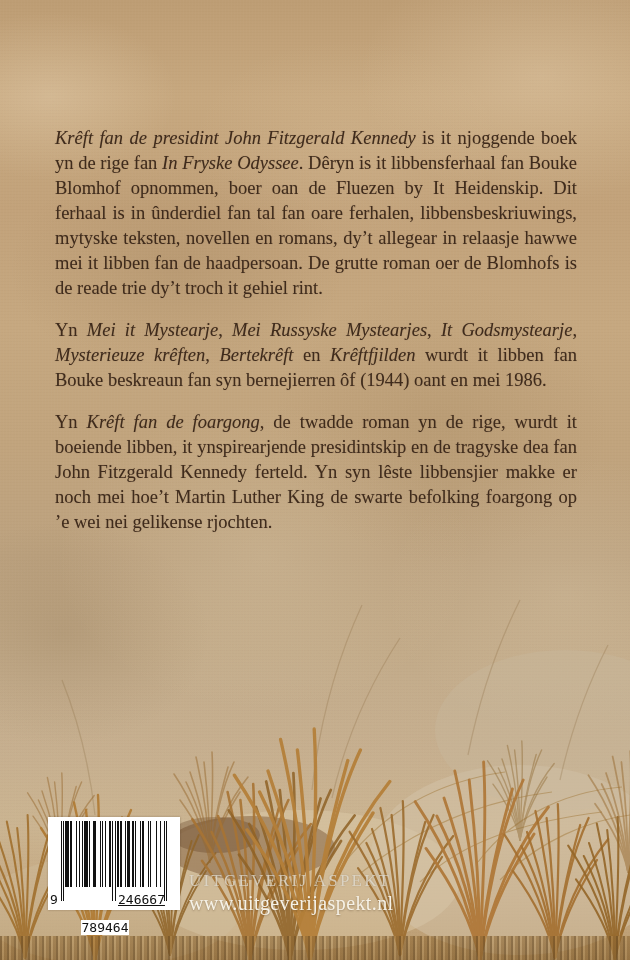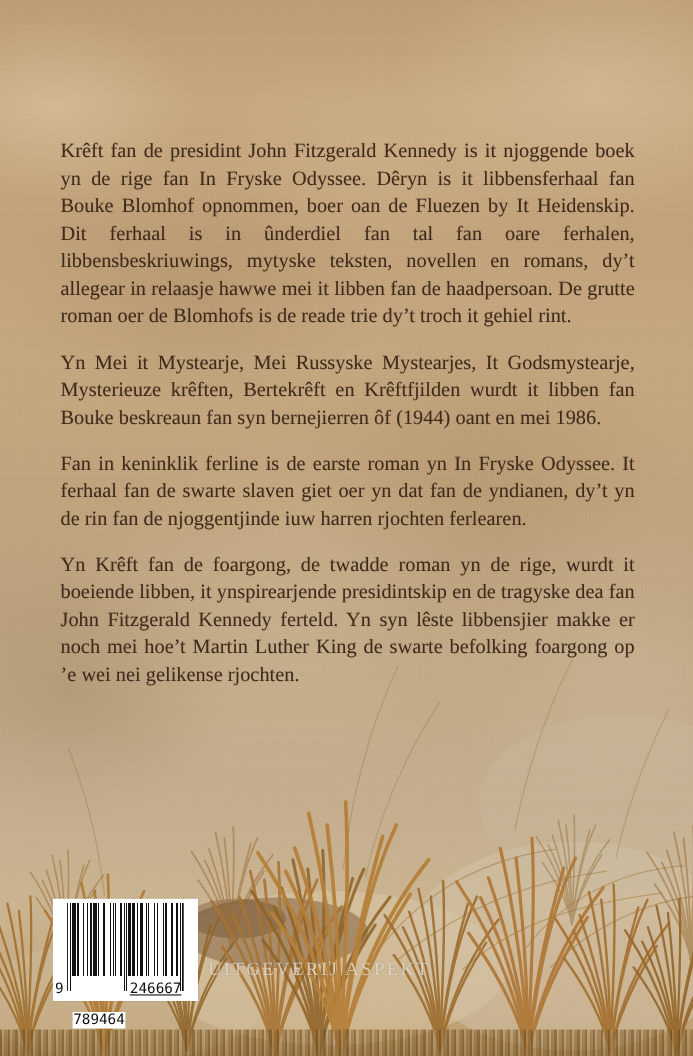--- a/index.html
+++ b/index.html
@@ -40,34 +40,34 @@
       repeating-linear-gradient(90deg, rgba(105,75,35,.55) 0 2px, rgba(198,160,100,.30) 2px 4px, rgba(140,102,50,.45) 4px 7px),
       linear-gradient(rgba(150,112,60,.25), rgba(118,86,44,.42));
   }
 
   .blurb{
     position:absolute;left:55px;top:126px;width:522px;
     font-size:18.5px;line-height:25px;color:var(--text-ink,#3f2b1c);
     text-align:justify;text-shadow:0 0 1px rgba(62,42,27,.25);
   }
   .blurb p{margin:0 0 17px 0;}
-  .i{}
+  .i{font-style:italic;}
 
   .barcode{
     position:absolute;left:48px;top:817px;width:132px;height:93px;
     background:var(--barcode-bg,#fff);box-shadow:0 0 2px rgba(60,40,20,.35);
   }
   .barcode svg{position:absolute;left:13px;top:4px;width:106px;height:80px;fill:#111;}
   .bc-digits{
     position:absolute;left:0;right:0;bottom:3px;height:15px;
     font-family:"DejaVu Sans Mono", monospace;font-size:13px;line-height:15px;color:#111;
   }
   .bc-digits span{position:absolute;display:block;}
   .d-first{left:2px;width:11px;text-align:left;}
-  .d-left{left:18px;width:48px;text-align:center;background:var(--barcode-bg,#fff);margin-top:28px;}
+  .d-left{left:33px;width:48px;text-align:center;background:var(--barcode-bg,#fff);margin-top:28px;}
   .d-right{left:70px;width:45px;text-align:center;background:var(--barcode-bg,#fff);text-decoration:underline;}
 
   .publisher{position:absolute;left:189px;top:871px;}
   .imprint{
     font-size:17px;letter-spacing:2.2px;line-height:19px;
     color:var(--publisher-text,#ded9cd);opacity:.82;
     text-shadow:0 0 2px rgba(90,70,45,.35);
   }
   .website{
     font-size:20px;letter-spacing:.4px;line-height:22px;margin-top:2px;
@@ -138,21 +138,20 @@
     <use href="#tuft" transform="translate(480,420) scale(1.8)" style="color:#b0793a" opacity="0.95"></use>
     <use href="#tuft" transform="translate(555,418) scale(1.4)" style="color:#a46f2f" opacity="0.9"></use>
     <use href="#tuft" transform="translate(615,420) scale(1.3)" style="color:#946628" opacity="0.9"></use>
   </svg>
 
   <div class="grass-band"></div>
 
   <div class="blurb">
     <p><span class="i">Krêft fan de presidint John Fitzgerald Kennedy</span><span> is it njoggende boek yn de rige fan </span><span class="i">In Fryske Odyssee</span><span>. Dêryn is it libbensferhaal fan Bouke Blomhof opnommen, boer oan de Fluezen by It Heidenskip. Dit ferhaal is in ûnderdiel fan tal fan oare ferhalen, libbensbeskriuwings, mytyske teksten, novellen en romans, dy’t allegear in relaasje hawwe mei it libben fan de haadpersoan. De grutte roman oer de Blomhofs is de reade trie dy’t troch it gehiel rint.</span></p>
     <p><span>Yn </span><span class="i">Mei it Mystearje</span><span>, </span><span class="i">Mei Russyske Mystearjes</span><span>, </span><span class="i">It Godsmystearje</span><span>, </span><span class="i">Mysterieuze krêften</span><span>, </span><span class="i">Bertekrêft</span><span> en </span><span class="i">Krêftfjilden</span><span> wurdt it libben fan Bouke beskreaun fan syn bernejierren ôf (1944) oant en mei 1986.</span></p>
-    <p><span class="i">Fan in keninklik ferline</span><span> is de earste roman yn </span><span class="i">In Fryske Odyssee</span><span>. It ferhaal fan de swarte slaven giet oer yn dat fan de yndianen, dy’t yn de rin fan de njoggentjinde iuw harren rjochten ferlearen.</span></p>
     <p><span>Yn </span><span class="i">Krêft fan de foargong</span><span>, de twadde roman yn de rige, wurdt it boeiende libben, it ynspirearjende presidintskip en de tragyske dea fan John Fitzgerald Kennedy ferteld. Yn syn lêste libbensjier makke er noch mei hoe’t Martin Luther King de swarte befolking foargong op ’e wei nei gelikense rjochten.</span></p>
   </div>
 
   <div class="barcode">
     <svg id="barcode-svg" viewBox="0 0 95 80" preserveAspectRatio="none" shape-rendering="crispEdges">
         <rect x="0" y="0" width="1" height="80"></rect>
         <rect x="2" y="0" width="1" height="80"></rect>
         <rect x="4" y="0" width="1" height="66"></rect>
         <rect x="5" y="0" width="1" height="66"></rect>
         <rect x="6" y="0" width="1" height="66"></rect>
@@ -195,14 +194,15 @@
       </svg>
     <div class="bc-digits">
       <span class="d-first">9</span>
       <span class="d-left">789464</span>
       <span class="d-right">246667</span>
     </div>
   </div>
 
   <div class="publisher">
     <div class="imprint">UITGEVERIJ ASPEKT</div>
+    <div class="website">www.uitgeverijaspekt.nl</div>
   </div>
 </div>
 
 </body></html>

